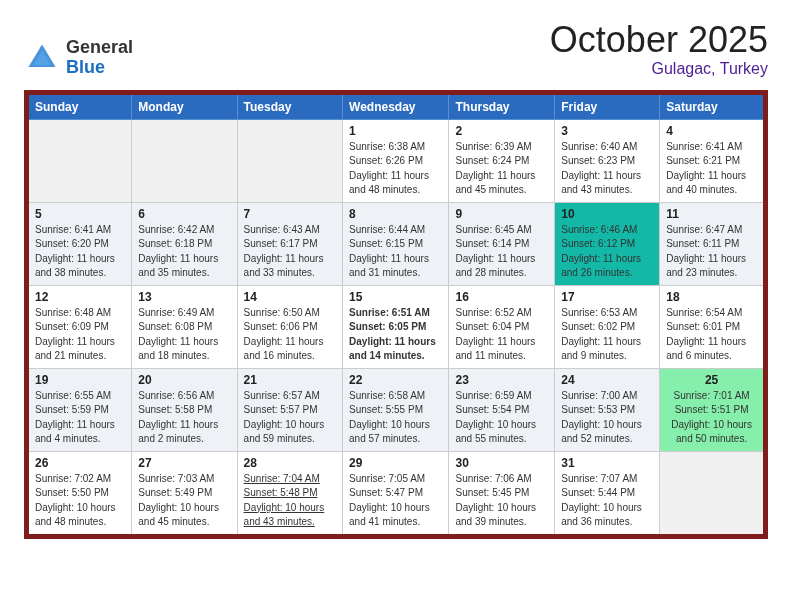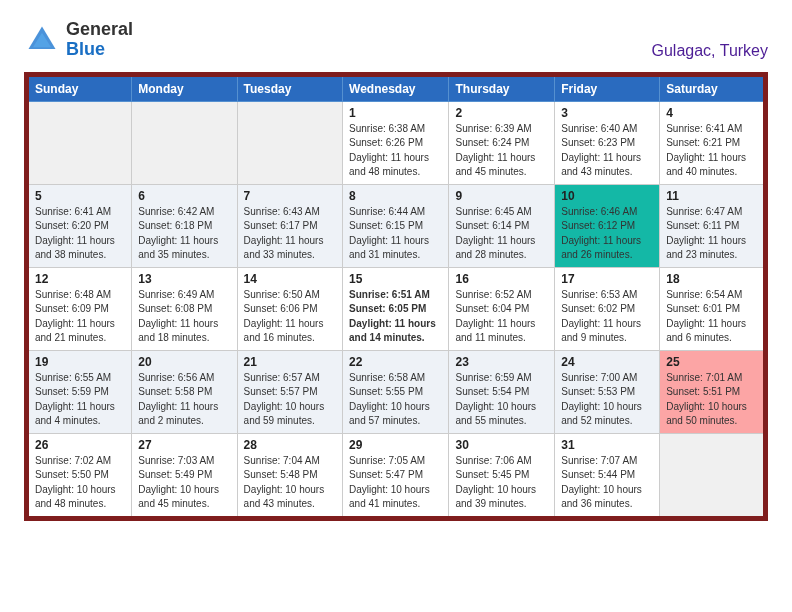--- a/index.html
+++ b/index.html
@@ -106,20 +106,21 @@
       <svg class="logo-icon" viewBox="0 0 40 40" xmlns="http://www.w3.org/2000/svg">
         <polygon points="20,5 35,30 5,30" fill="#2a7fd4" opacity="0.85"></polygon>
         <polygon points="20,12 30,28 10,28" fill="#5aaeef" opacity="0.6"></polygon>
       </svg>
       <div class="logo-text">
         <span class="logo-general">General</span>
         <span class="logo-blue">Blue</span>
       </div>
     </div>
     <div class="title-block">
+      <div class="month-title">October 2025</div>
       <div class="location">Gulagac, Turkey</div>
     </div>
   </div>
 
   <table class="calendar">
     <thead>
       <tr>
         <th>Sunday</th>
         <th>Monday</th>
         <th>Tuesday</th>
@@ -301,21 +302,21 @@
 Daylight: 10 hours
 and 55 minutes.</div>
           </td>
           <td style="background: rgb(238, 242, 247);">
             <div class="day-num">24</div>
             <div class="day-info" style="white-space: pre-line;">Sunrise: 7:00 AM
 Sunset: 5:53 PM
 Daylight: 10 hours
 and 52 minutes.</div>
           </td>
-          <td style="background: #fca5a5;">
+          <td style="background: #86efac; text-align: center;">
             <div class="day-num">25</div>
             <div class="day-info" style="white-space: pre-line;">Sunrise: 7:01 AM
 Sunset: 5:51 PM
 Daylight: 10 hours
 and 50 minutes.</div>
           </td>
         </tr>
         <tr>
           <td>
             <div class="day-num">26</div>
@@ -326,21 +327,21 @@
           </td>
           <td>
             <div class="day-num">27</div>
             <div class="day-info" style="white-space: pre-line;">Sunrise: 7:03 AM
 Sunset: 5:49 PM
 Daylight: 10 hours
 and 45 minutes.</div>
           </td>
           <td>
             <div class="day-num">28</div>
-            <div class="day-info" style="white-space: pre-line;">Sunrise: 7:04 AM
+            <div class="day-info" style="white-space: pre-line; text-decoration: underline;">Sunrise: 7:04 AM
 Sunset: 5:48 PM
 Daylight: 10 hours
 and 43 minutes.</div>
           </td>
           <td>
             <div class="day-num">29</div>
             <div class="day-info" style="white-space: pre-line;">Sunrise: 7:05 AM
 Sunset: 5:47 PM
 Daylight: 10 hours
 and 41 minutes.</div>

